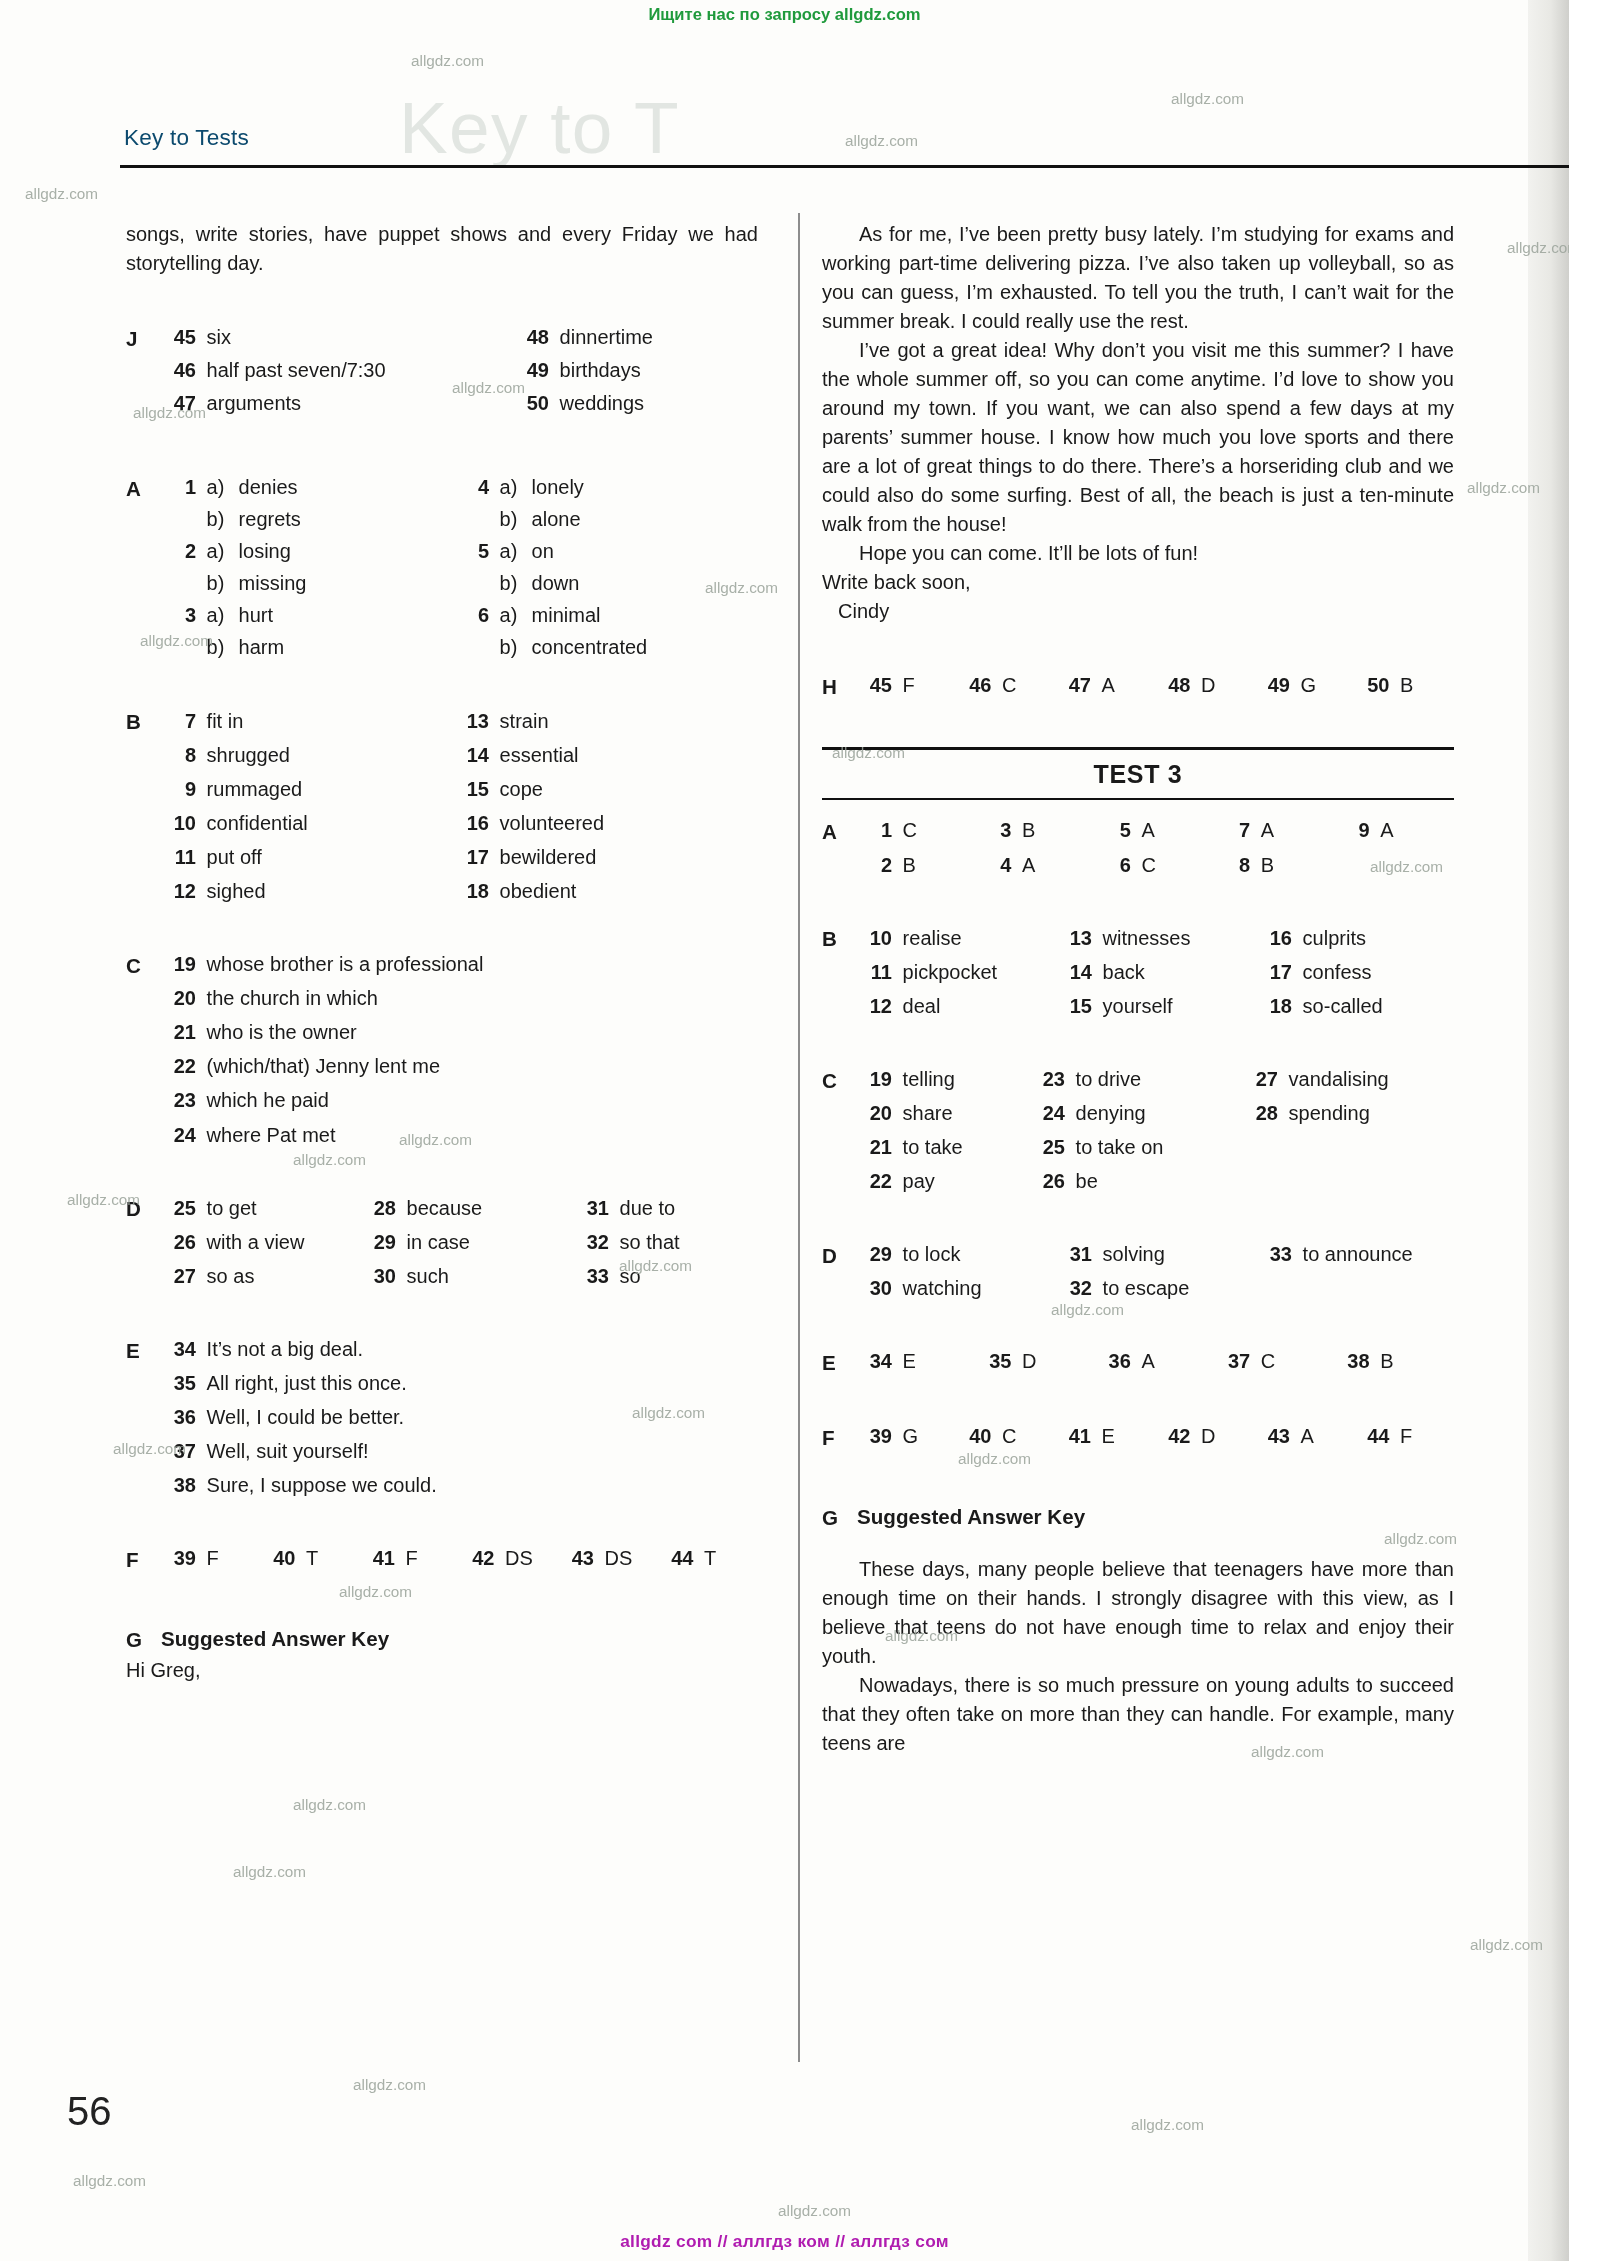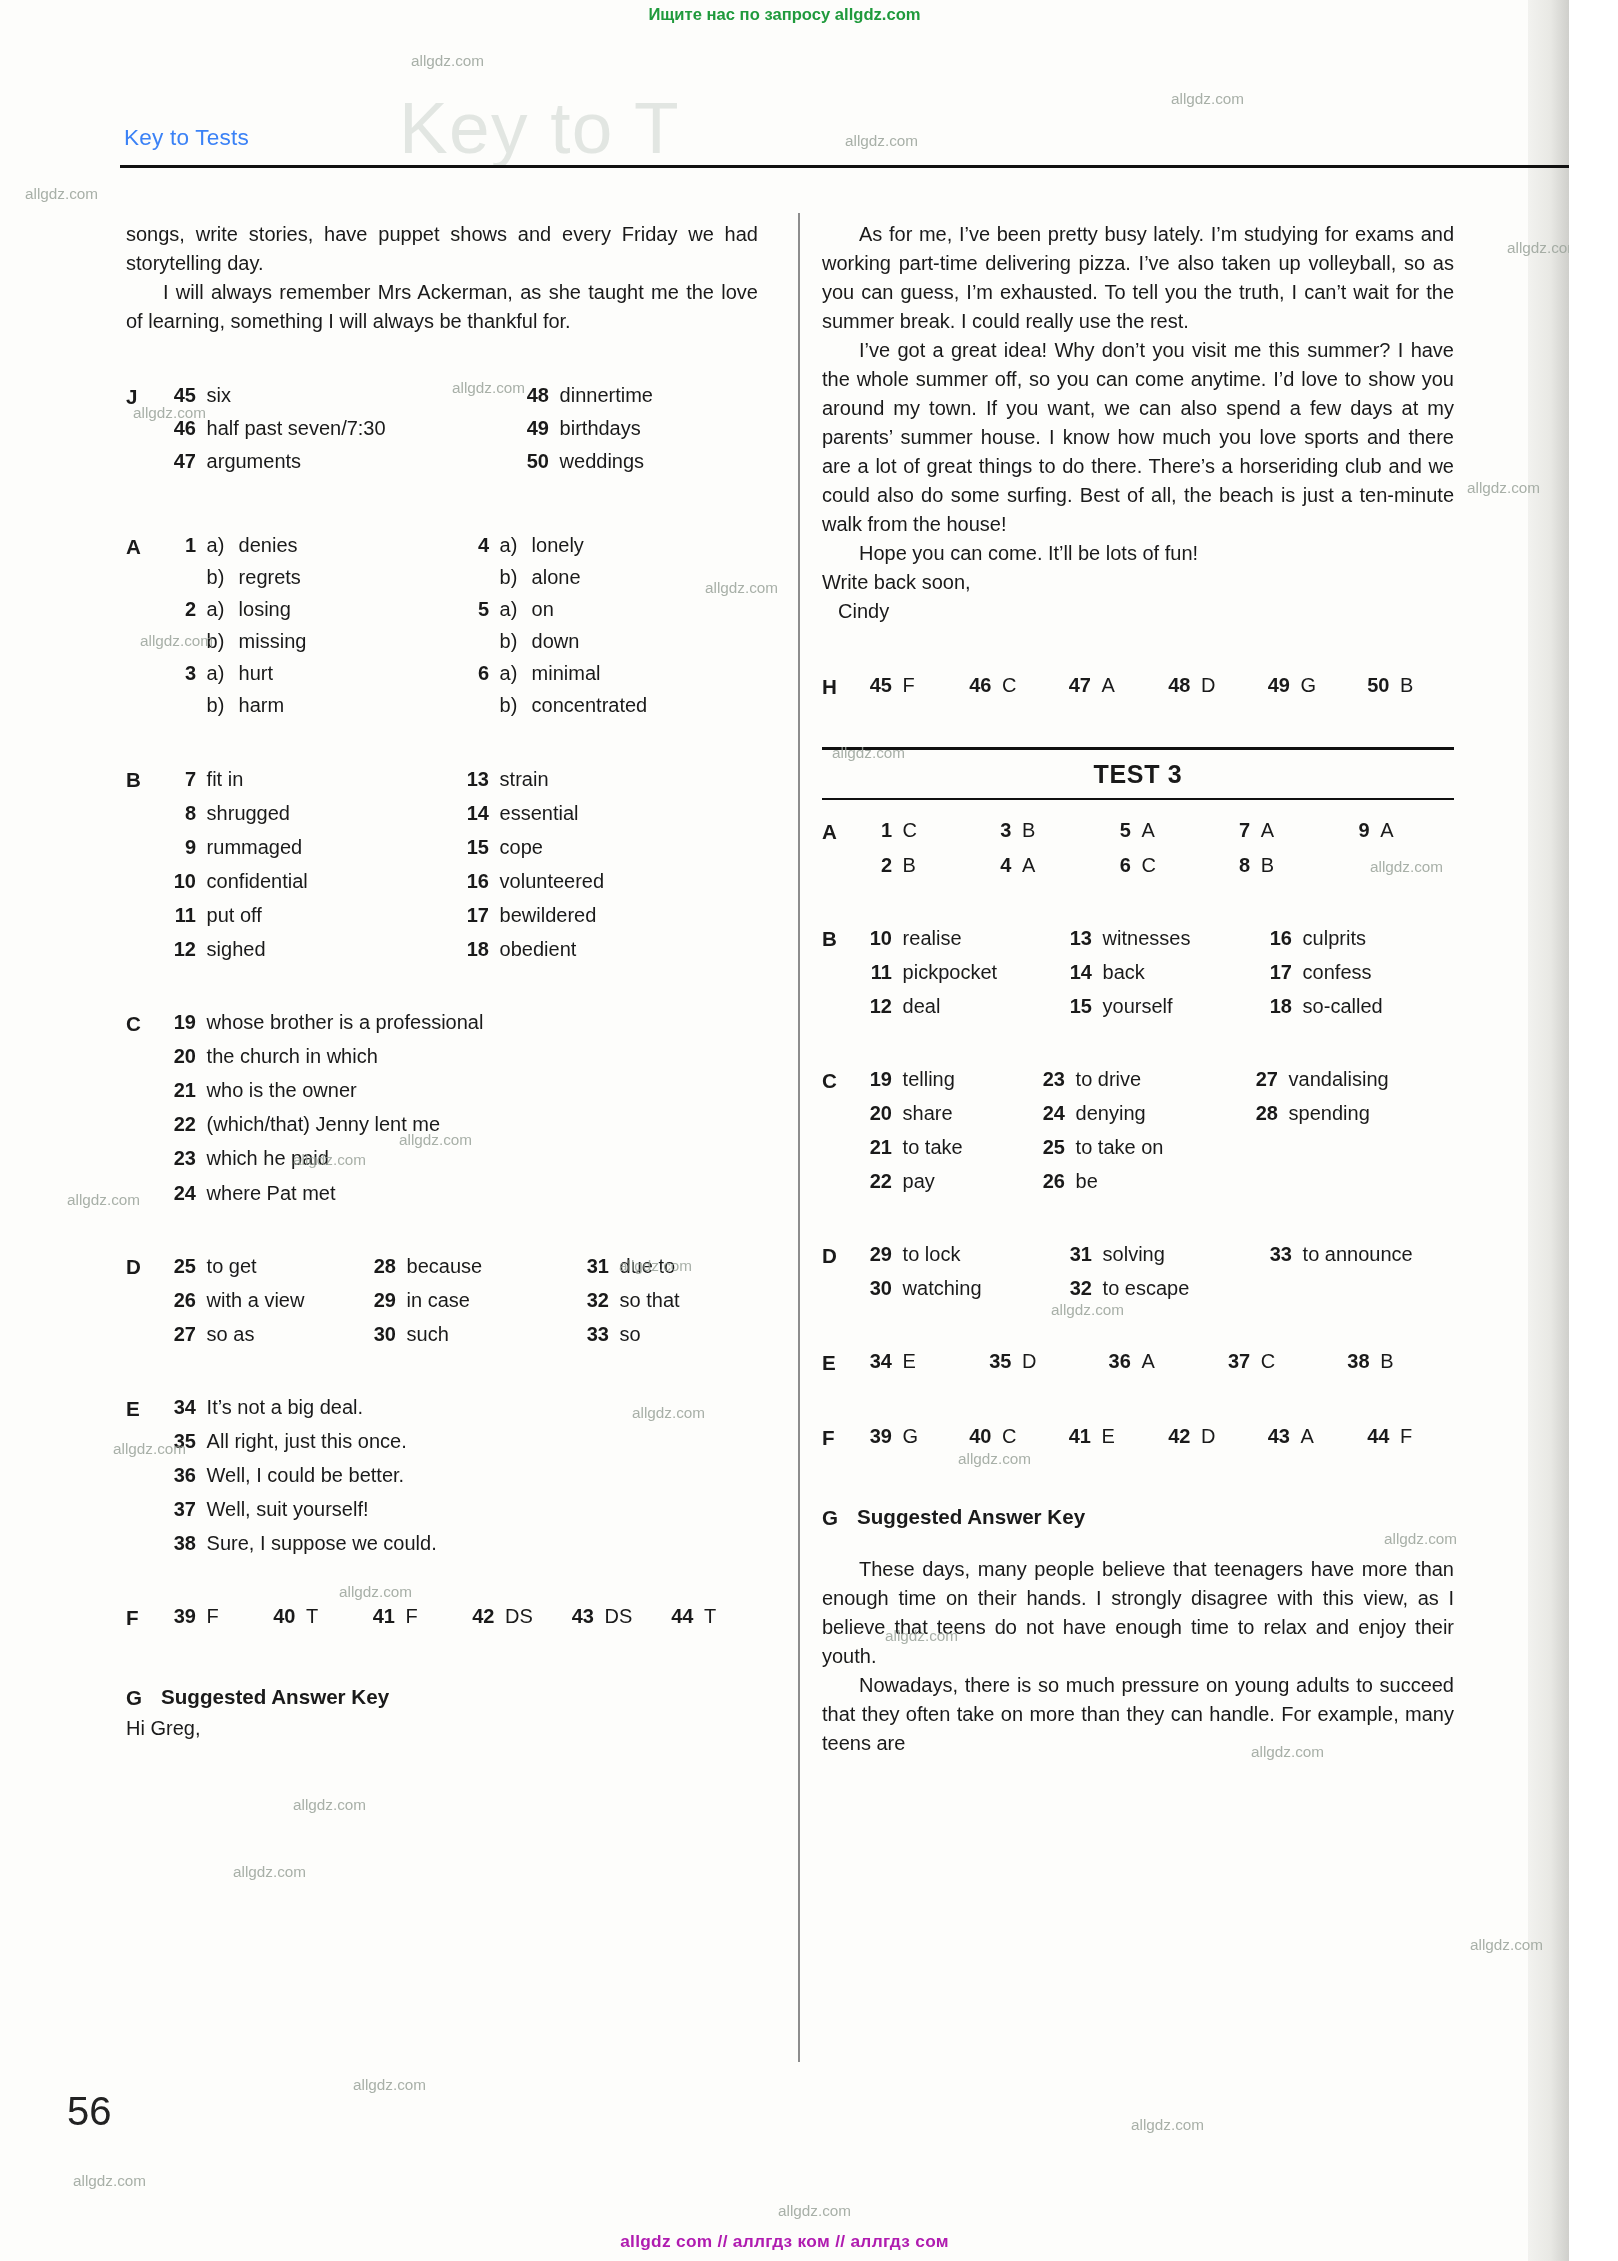--- a/index.html
+++ b/index.html
@@ -56,21 +56,21 @@
     right: 0px;
     top: 165px;
     height: 3.3px;
     background: #111;
   }
   .running-head {
     position: absolute;
     left: 124px;
     top: 125px;
     font-size: 22.6px;
-    color: #3b82f6;
+    color: #0c4a6e;
     letter-spacing: 0.2px;
   }
   .ghost-head {
     position: absolute;
     left: 399px;
     top: 86px;
     font-size: 73px;
     color: #e2e6e2;
     font-family: "Liberation Sans", sans-serif;
     letter-spacing: 1.3px;
@@ -205,21 +205,20 @@
 
   <div class="ghost-head">Key to T</div>
   <div class="running-head">Key to Tests</div>
   <div class="header-rule"></div>
   <div class="col-divider"></div>
   <div class="page-number">56</div>
 
   <div class="col col-left">
 
     <p class="para">songs, write stories, have puppet shows and every Friday we had storytelling day.</p>
-    <p class="para indent">I will always remember Mrs Ackerman, as she taught me the love of learning, something I will always be thankful for.</p>
 
     <div class="spacer-md"></div>
 
     <div class="ex">
       <div class="ex-letter">J</div>
       <div class="ex-body">
         <div class="grid" style="grid-template-columns: 353px 1fr;">
           <div class="cell">
               <span class="num">45</span>
               <span class="ans">six</span>

